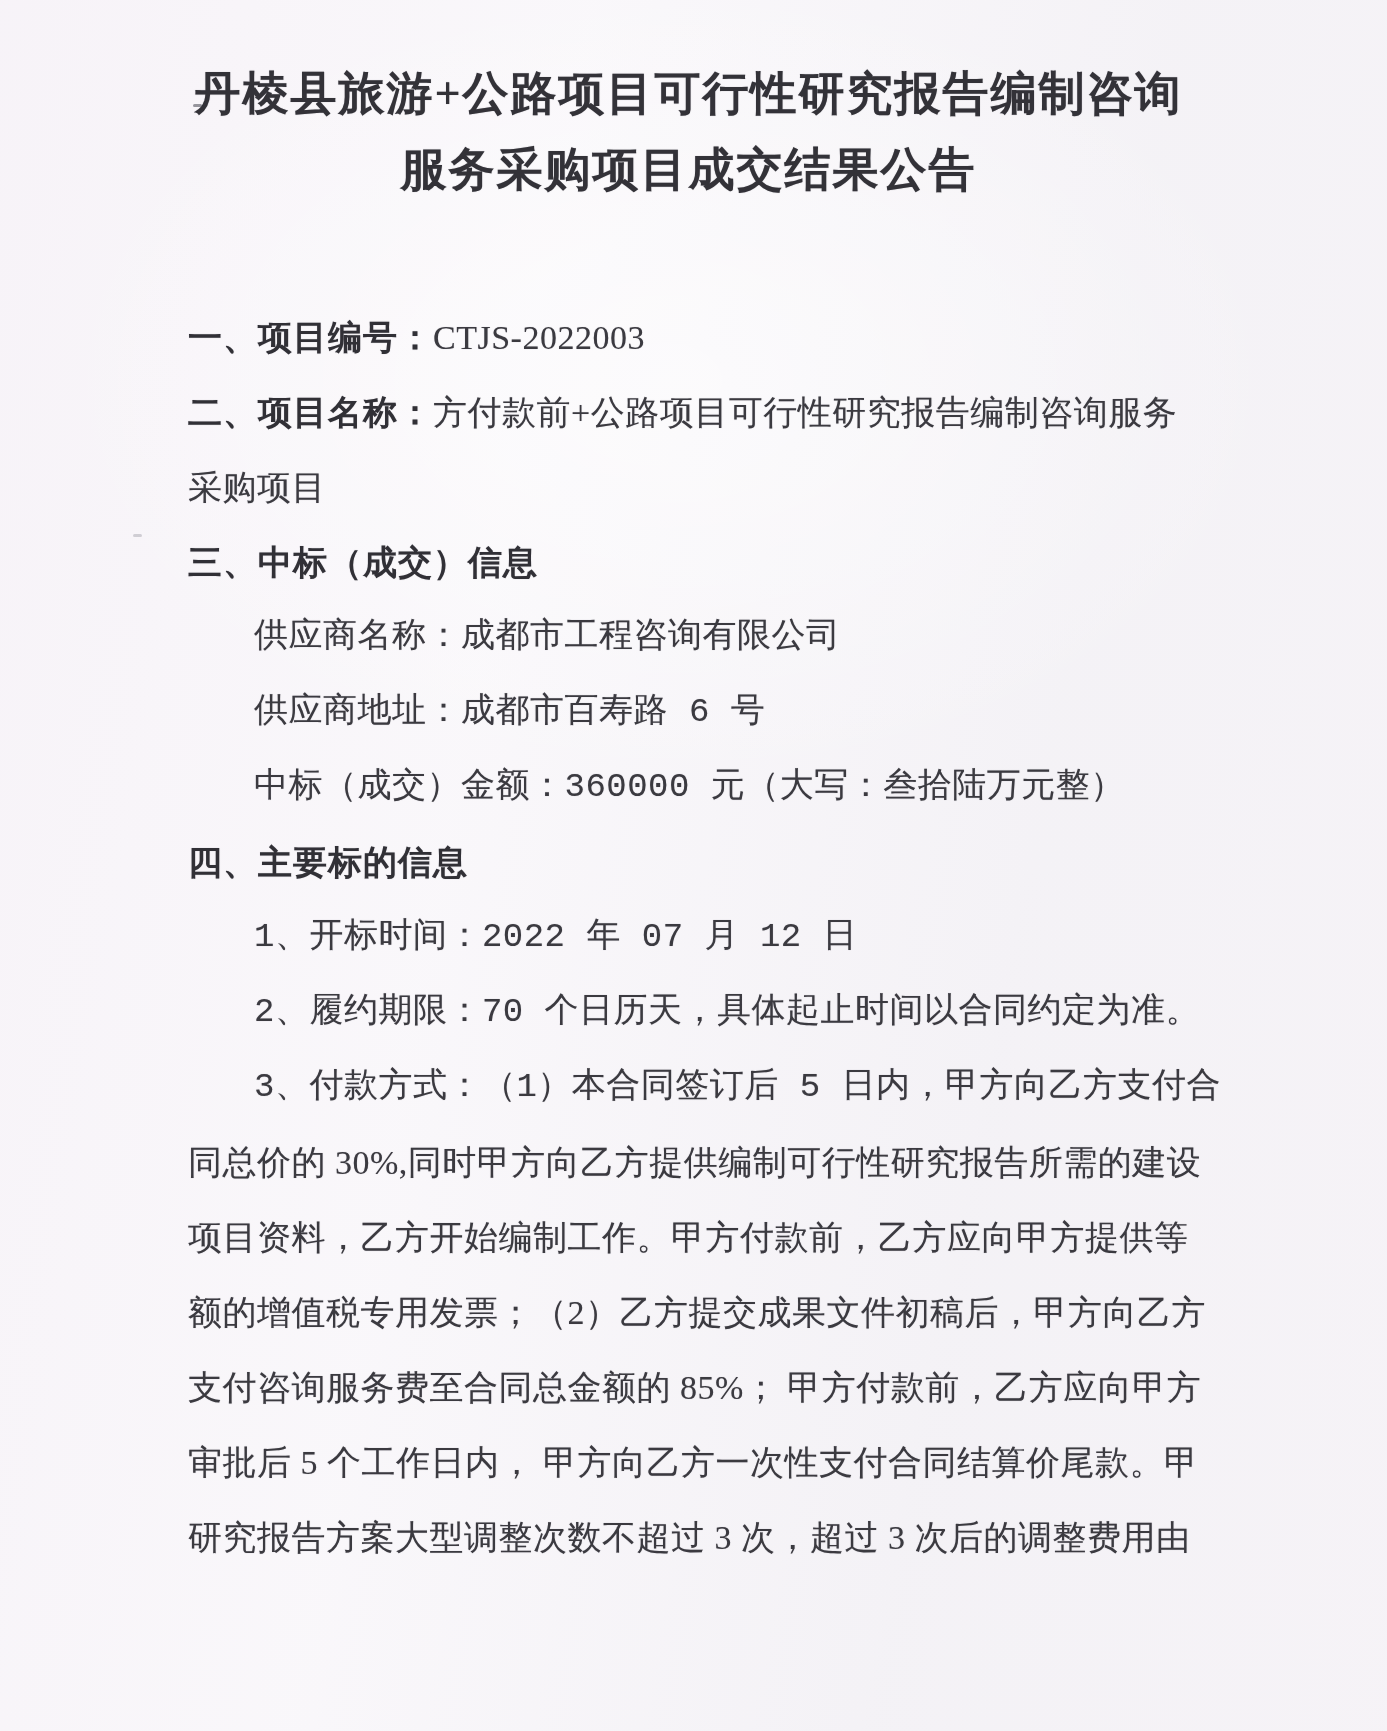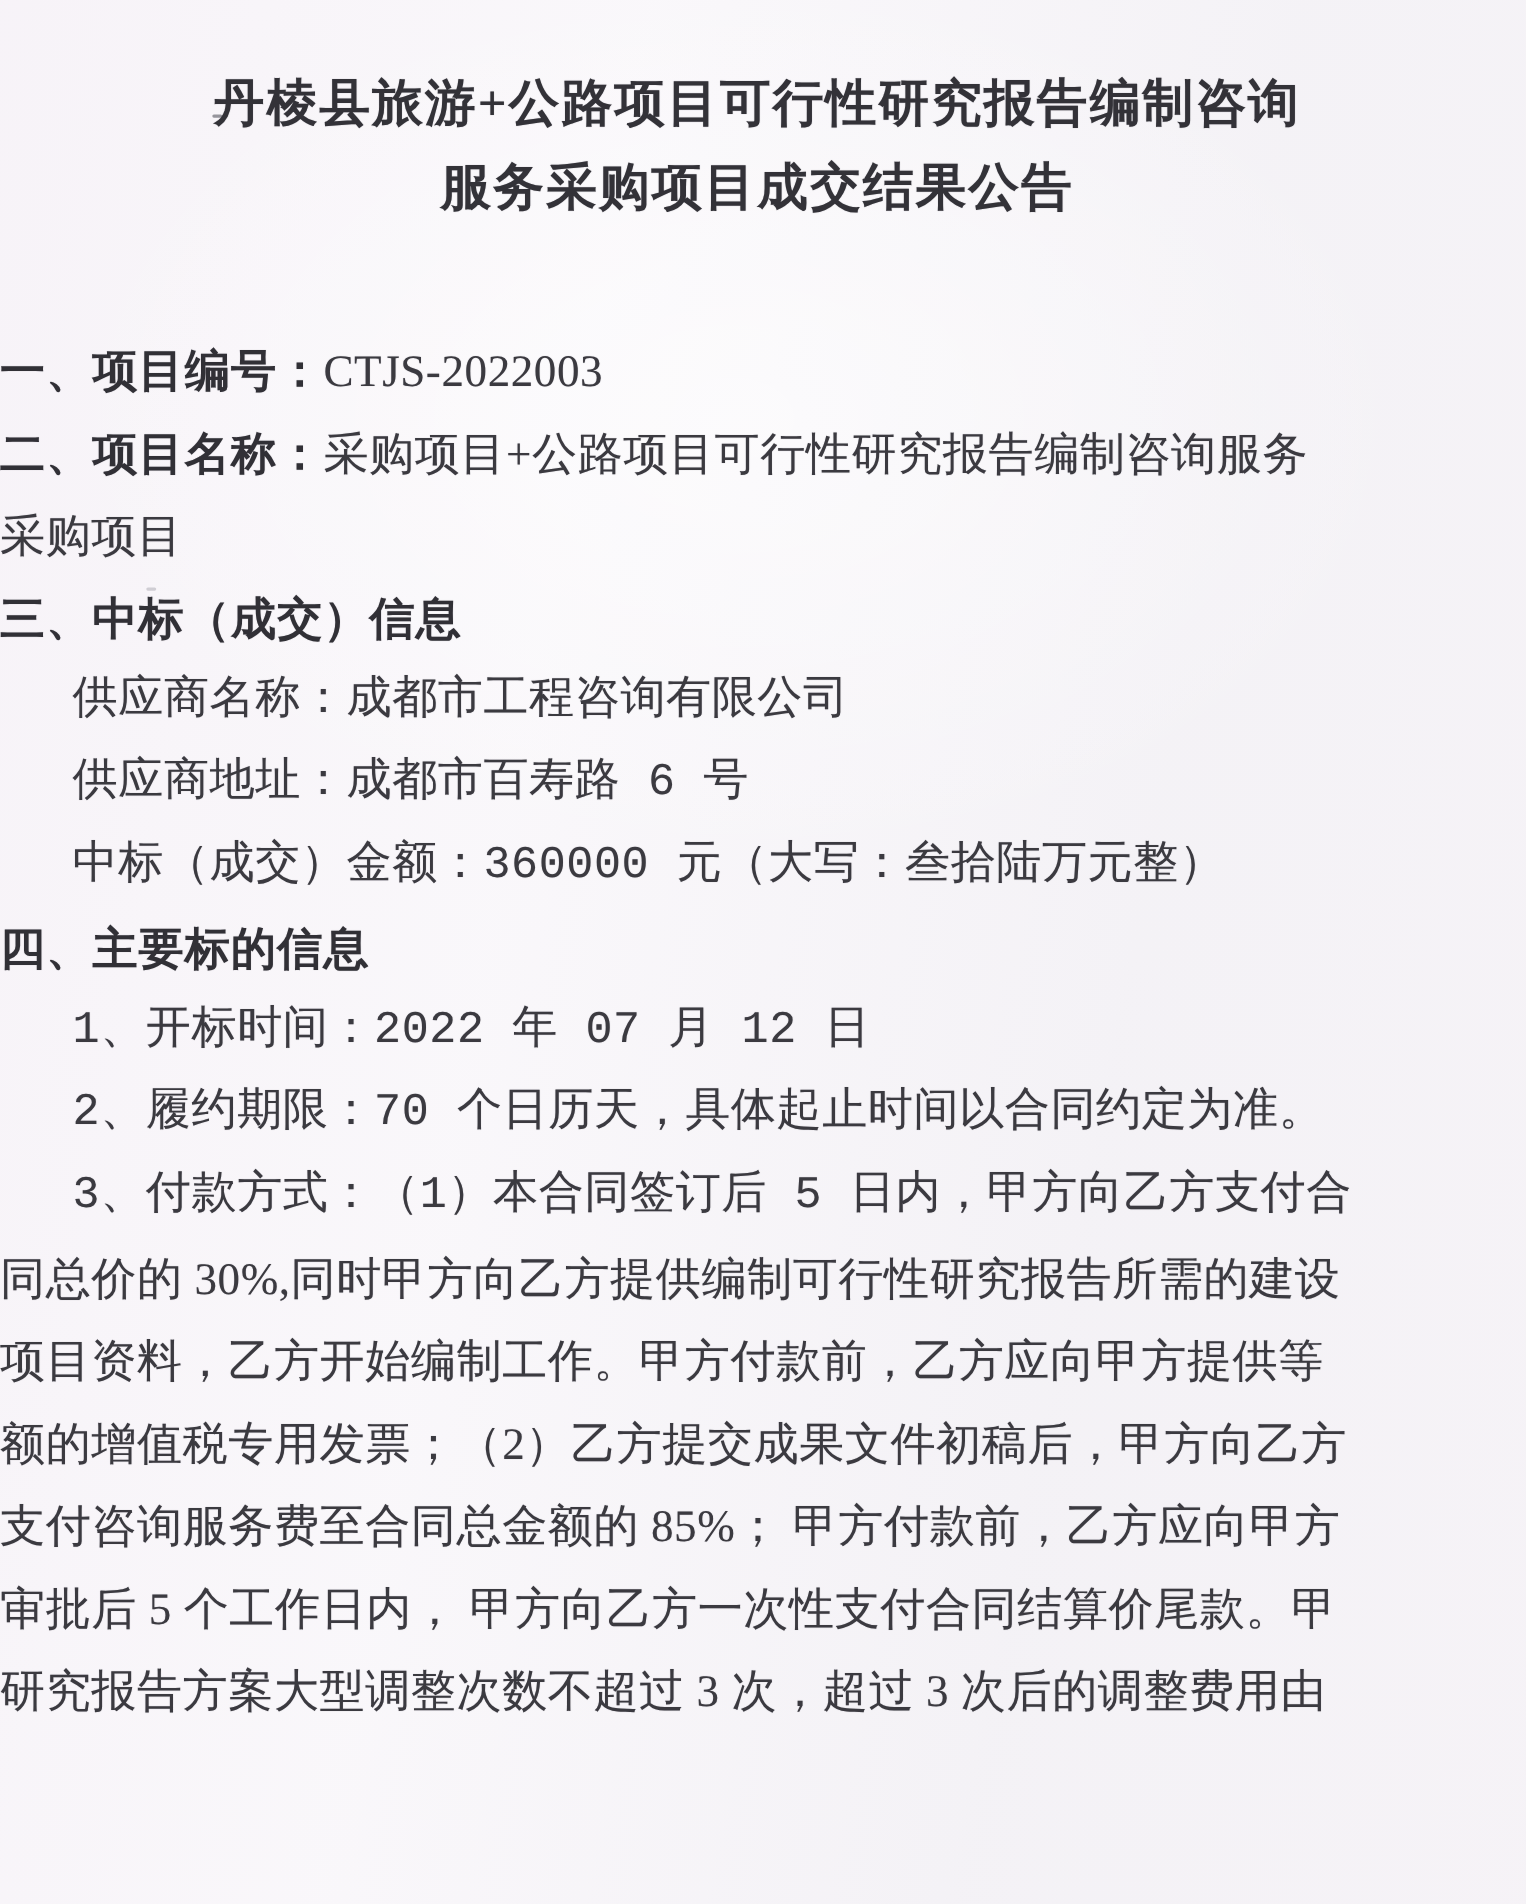--- a/index.html
+++ b/index.html
@@ -47,22 +47,23 @@
     color: #333238;
     text-shadow: 0 0 1px rgba(55,55,65,0.4);
     font-family: "Liberation Serif", serif;
   }
   .doc-title .title-line {
     display: block;
     white-space: nowrap;
   }
   .doc-body {
     margin-top: 92px;
+    padding-left: 188px;
     padding-right: 120px;
-    font-size: 41px;
+    font-size: 34px;
     line-height: 75px;
     letter-spacing: 0.5px;
     text-shadow: 0 0 1px rgba(60,60,70,0.32);
   }
   .line {
     white-space: nowrap;
   }
   .line.indent-1 {
     padding-left: 66px;
     font-family: Liberation Mono, monospace;
@@ -80,21 +81,21 @@
 </head>
 <body>
 
 <div class="page">
   <h1 class="doc-title">
     <span class="title-line">丹棱县旅游+公路项目可行性研究报告编制咨询</span>
     <span class="title-line">服务采购项目成交结果公告</span>
   </h1>
   <div class="doc-body" id="doc-body">
       <div class="line indent-0"><span class="seg seg-bold">一、项目编号：</span><span class="seg seg-normal">CTJS-2022003</span></div>
-      <div class="line indent-0"><span class="seg seg-bold">二、项目名称：</span><span class="seg seg-normal">采购项目+公路项目可行性研究报告编制咨询服务</span></div>
+      <div class="line indent-0"><span class="seg seg-bold">二、项目名称：</span><span class="seg seg-normal">方付款前+公路项目可行性研究报告编制咨询服务</span></div>
       <div class="line indent-0"><span class="seg seg-normal">采购项目</span></div>
       <div class="line indent-0"><span class="seg seg-bold">三、中标（成交）信息</span></div>
       <div class="line indent-1"><span class="seg seg-normal">供应商名称：成都市工程咨询有限公司</span></div>
       <div class="line indent-1"><span class="seg seg-normal">供应商地址：成都市百寿路 6 号</span></div>
       <div class="line indent-1"><span class="seg seg-normal">中标（成交）金额：360000 元（大写：叁拾陆万元整）</span></div>
       <div class="line indent-0"><span class="seg seg-bold">四、主要标的信息</span></div>
       <div class="line indent-1"><span class="seg seg-normal">1、开标时间：2022 年 07 月 12 日</span></div>
       <div class="line indent-1"><span class="seg seg-normal">2、履约期限：70 个日历天，具体起止时间以合同约定为准。</span></div>
       <div class="line indent-1"><span class="seg seg-normal">3、付款方式：（1）本合同签订后 5 日内，甲方向乙方支付合</span></div>
       <div class="line indent-0"><span class="seg seg-normal">同总价的 30%,同时甲方向乙方提供编制可行性研究报告所需的建设</span></div>

